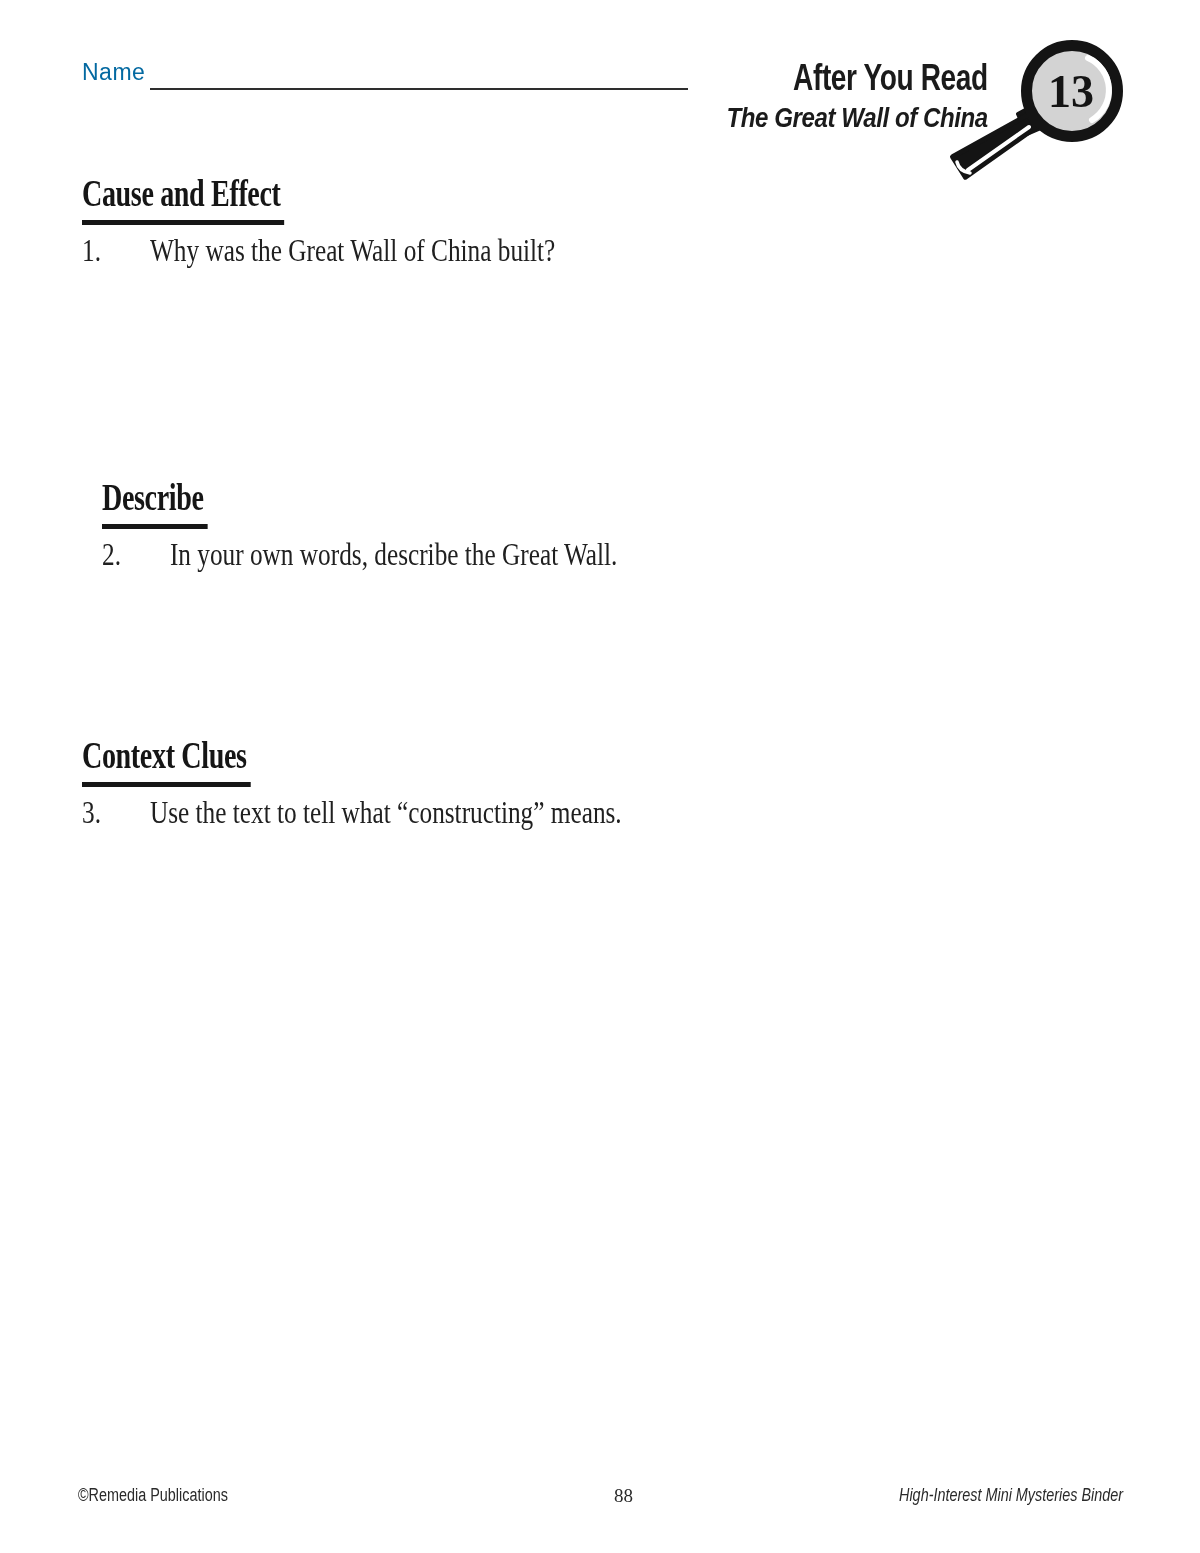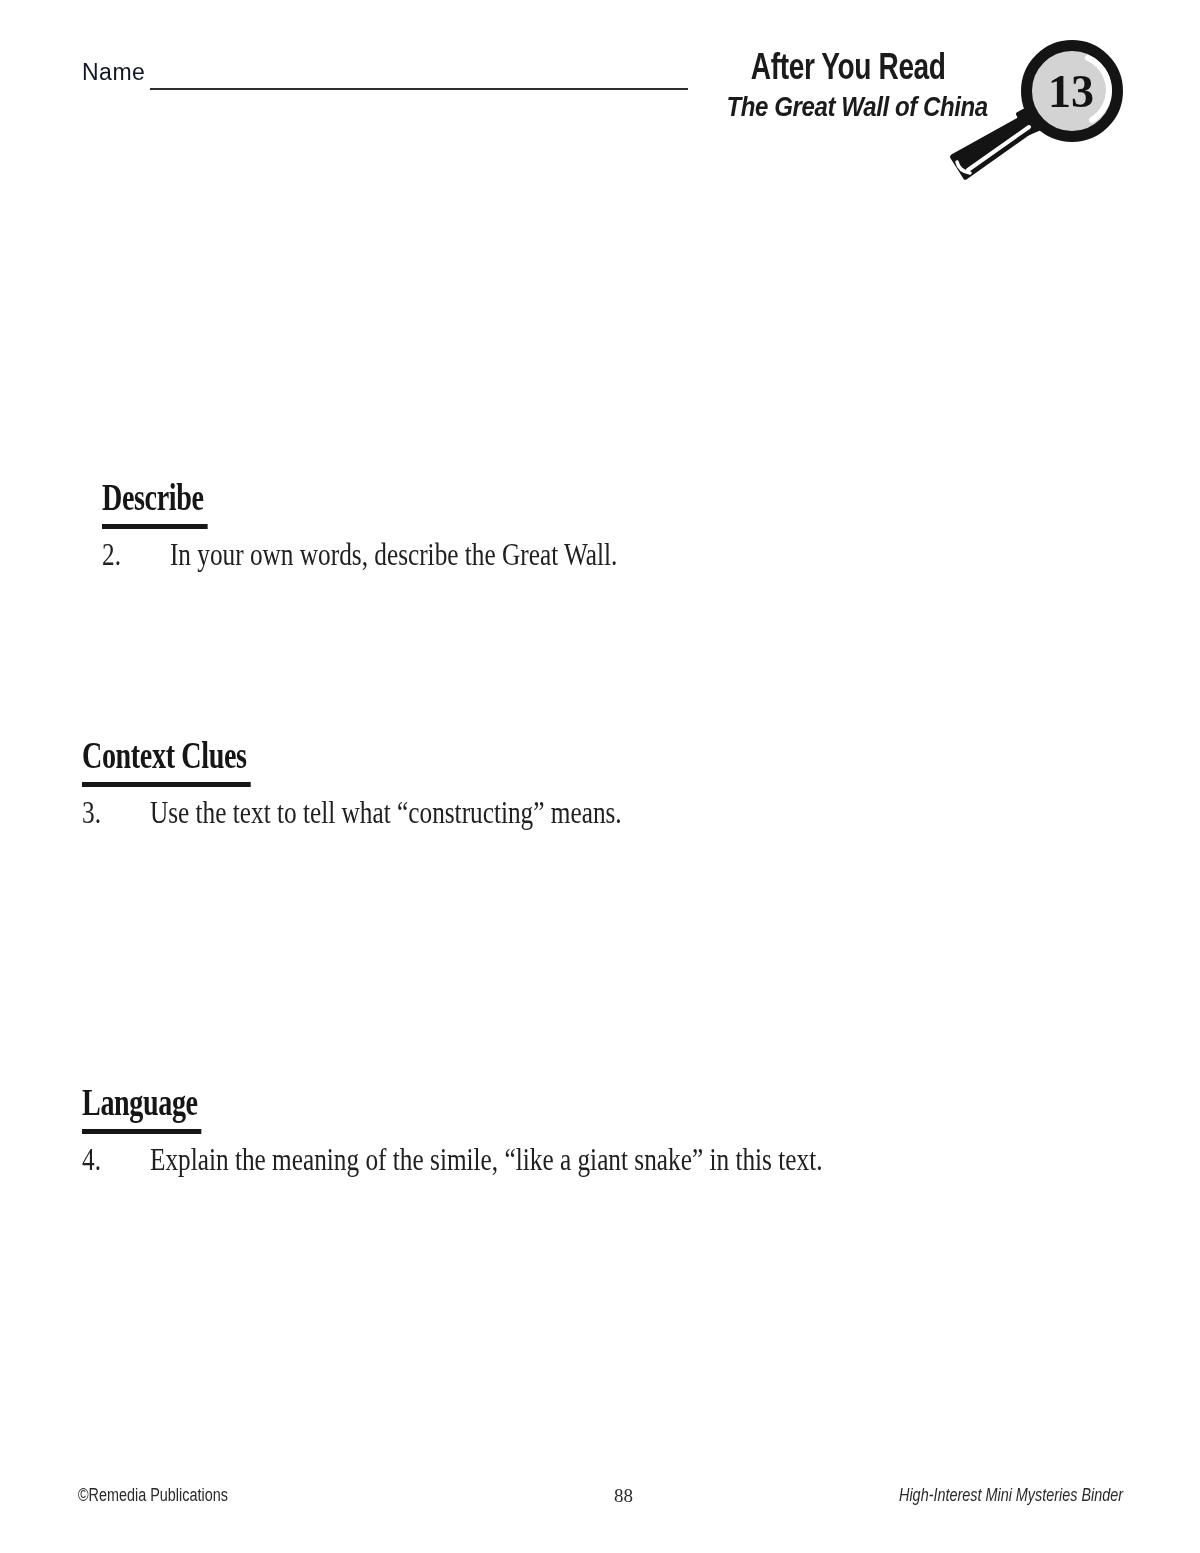--- a/index.html
+++ b/index.html
@@ -10,31 +10,31 @@
     background:#ffffff;
     font-family:"Liberation Serif", serif;
     color:#1f1f1f;
     overflow:hidden;
   }
 
   
   .name-label {
     position:absolute; left:82px; top:60px;
     font-family:"Liberation Sans", sans-serif;
-    font-size:23px; line-height:1.1; color:#0f172a;
+    font-size:23px; line-height:1.1; color:#0369a1;
     letter-spacing:0.5px;
   }
   .name-line {
     position:absolute; left:150px; top:88px;
     width:538px; height:0;
     border-top:2.5px solid #2e2e2e;
   }
   .head-right {
-    position:absolute; right:212px; top:49px;
-    white-space:nowrap;
+    position:absolute; right:212px; top:60px;
+    text-align:right; white-space:nowrap;
   }
   .head-title {
     display:block;
     font-family:"Liberation Sans", sans-serif;
     font-weight:bold; font-size:36px; line-height:1;
     letter-spacing:-0.5px; color:#1b1b1b;
     transform:scaleX(0.78); transform-origin:100% 0;
   }
   .head-subtitle {
     display:block; margin-top:8px;
@@ -111,42 +111,42 @@
     <path d="M 38,140 L 99,97" stroke="#ffffff" stroke-width="4" stroke-linecap="round" fill="none"></path>
     <path d="M 27,132 Q 29,141 40,143" stroke="#ffffff" stroke-width="3.5" stroke-linecap="round" fill="none"></path>
 
     <circle cx="142" cy="61" r="45.5" fill="#d3d3d3" stroke="#141414" stroke-width="11"></circle>
 
     <path d="M 158,28 A 35 35 0 0 1 162,90" stroke="#ffffff" stroke-width="6" stroke-linecap="round" fill="none"></path>
 
     <text class="badge-num" x="141" y="77" text-anchor="middle" fill="#141414">13</text>
   </svg>
 
+  <div class="section s0">
+    <div><span class="sec-title">Cause and Effect</span></div>
+    <div class="question">
+      <span class="q-num">1.</span>
+      <span class="q-text">Why was the Great Wall of China built?</span>
+    </div>
+  </div>
 
   <div class="section s1">
     <div><span class="sec-title">Describe</span></div>
     <div class="question">
       <span class="q-num">2.</span>
       <span class="q-text">In your own words, describe the Great Wall.</span>
     </div>
   </div>
 
   <div class="section s2">
     <div><span class="sec-title">Context Clues</span></div>
     <div class="question">
       <span class="q-num">3.</span>
       <span class="q-text">Use the text to tell what “constructing” means.</span>
     </div>
   </div>
 
-  <div class="section s3">
-    <div><span class="sec-title">Language</span></div>
-    <div class="question">
-      <span class="q-num">4.</span>
-      <span class="q-text">Explain the meaning of the simile, “like a giant snake” in this text.</span>
-    </div>
-  </div>
 
   <div class="footer-left">©Remedia Publications</div>
   <div class="footer-center">88</div>
   <div class="footer-right">High-Interest Mini Mysteries Binder</div>
 
 </div>
 
 </body></html>

